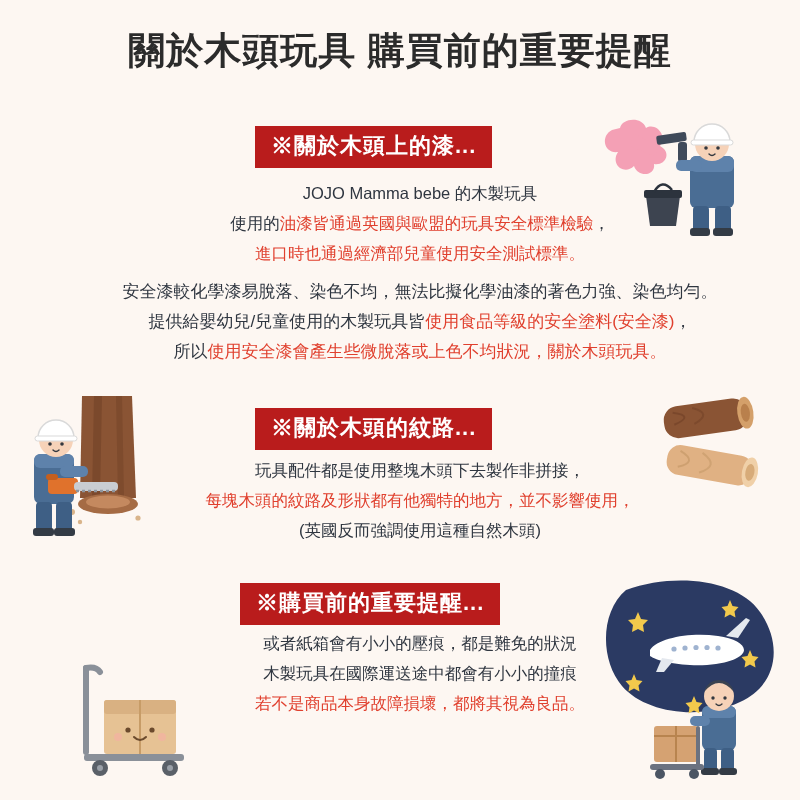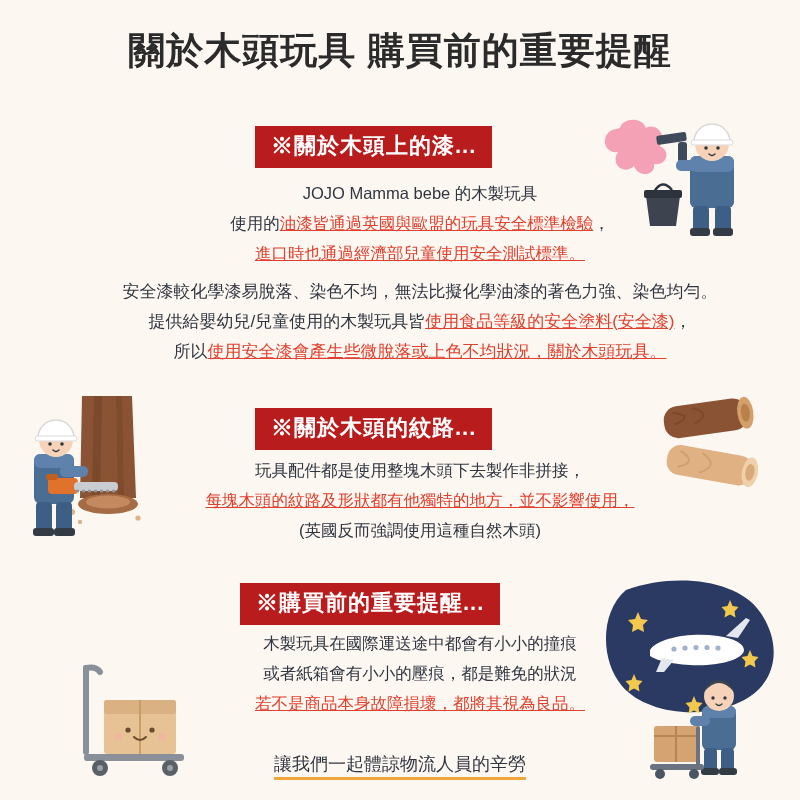--- a/index.html
+++ b/index.html
@@ -52,21 +52,21 @@
   
   .para {
     position: absolute;
     text-align: center;
     font-size: 16.5px;
     line-height: 30px;
     width: 800px;
     left: 0;
   }
   .para .ln { display: block; white-space: nowrap; margin-left: 40px; }
-  .red { color: #e0402e; text-decoration: underline; }
+  .red { color: #e0402e; }
   .dark { color: #2f3640; }
 
   .p1 { top: 178px; }
   .p2 { top: 277px; font-size: 17px; }
   .p3 { top: 455px; }
   .p4 { top: 628px; }
 
   .closing {
     position: absolute;
     top: 752px;
@@ -126,26 +126,25 @@
 
   <div class="para p3">
       <span class="ln"><span class="dark">玩具配件都是使用整塊木頭下去製作非拼接，</span></span>
       <span class="ln"><span class="red">每塊木頭的紋路及形狀都有他獨特的地方，並不影響使用，</span></span>
       <span class="ln"><span class="dark">(英國反而強調使用這種自然木頭)</span></span>
     </div>
 
   <div class="sec-head h3">※購買前的重要提醒...</div>
 
   <div class="para p4">
+      <span class="ln"><span class="dark">或者紙箱會有小小的壓痕，都是難免的狀況</span></span>
       <span class="ln"><span class="dark">木製玩具在國際運送途中都會有小小的撞痕</span></span>
-      <span class="ln"><span class="dark">或者紙箱會有小小的壓痕，都是難免的狀況</span></span>
       <span class="ln"><span class="red">若不是商品本身故障損壞，都將其視為良品。</span></span>
     </div>
 
-  <div class="closing"><span>讓我們一起體諒物流人員的辛勞</span></div>
 
   <div class="ill" id="ill-painter">
     <svg width="180" height="150" viewBox="0 0 180 150">
 
       <path d="M18 22 C6 28 10 46 24 44 C16 56 30 68 40 58 C44 70 62 68 60 56 C72 58 78 44 66 38 C74 28 62 14 52 20 C48 8 28 10 26 20 Z" fill="#f4a0b5"></path>
       <path d="M40 26 L66 38 L60 48 L36 38 Z" fill="#f4a0b5"></path>
 
       <rect x="62" y="28" width="30" height="9" rx="2" fill="#3f4a5a" transform="rotate(-8 62 28)"></rect>
       <rect x="84" y="34" width="9" height="20" rx="3" fill="#3f4a5a"></rect>
 

